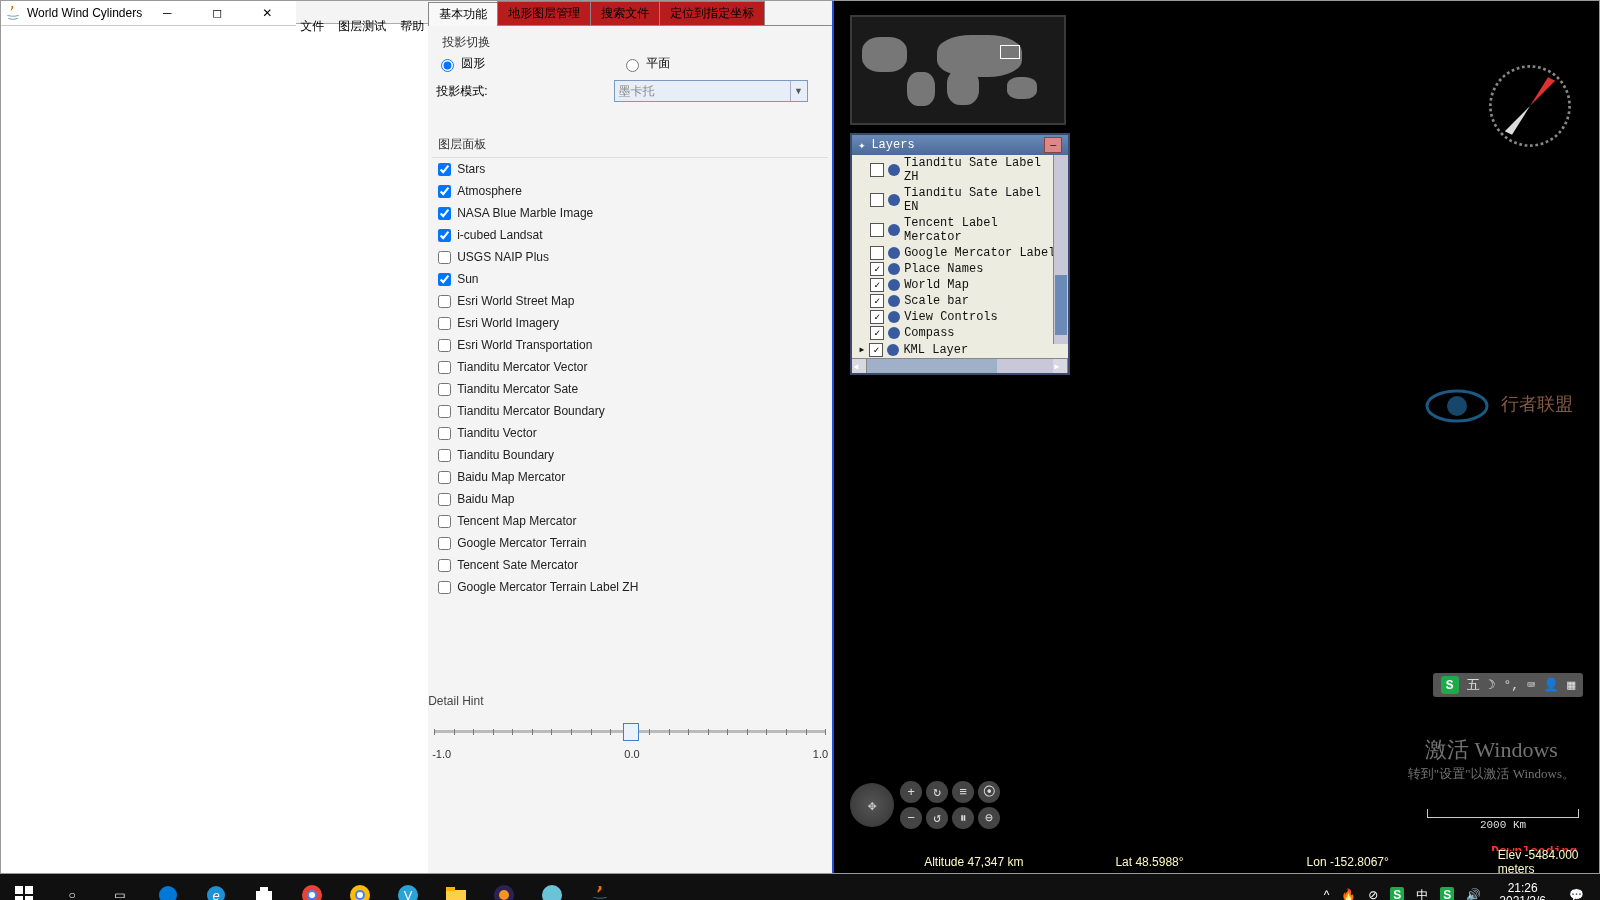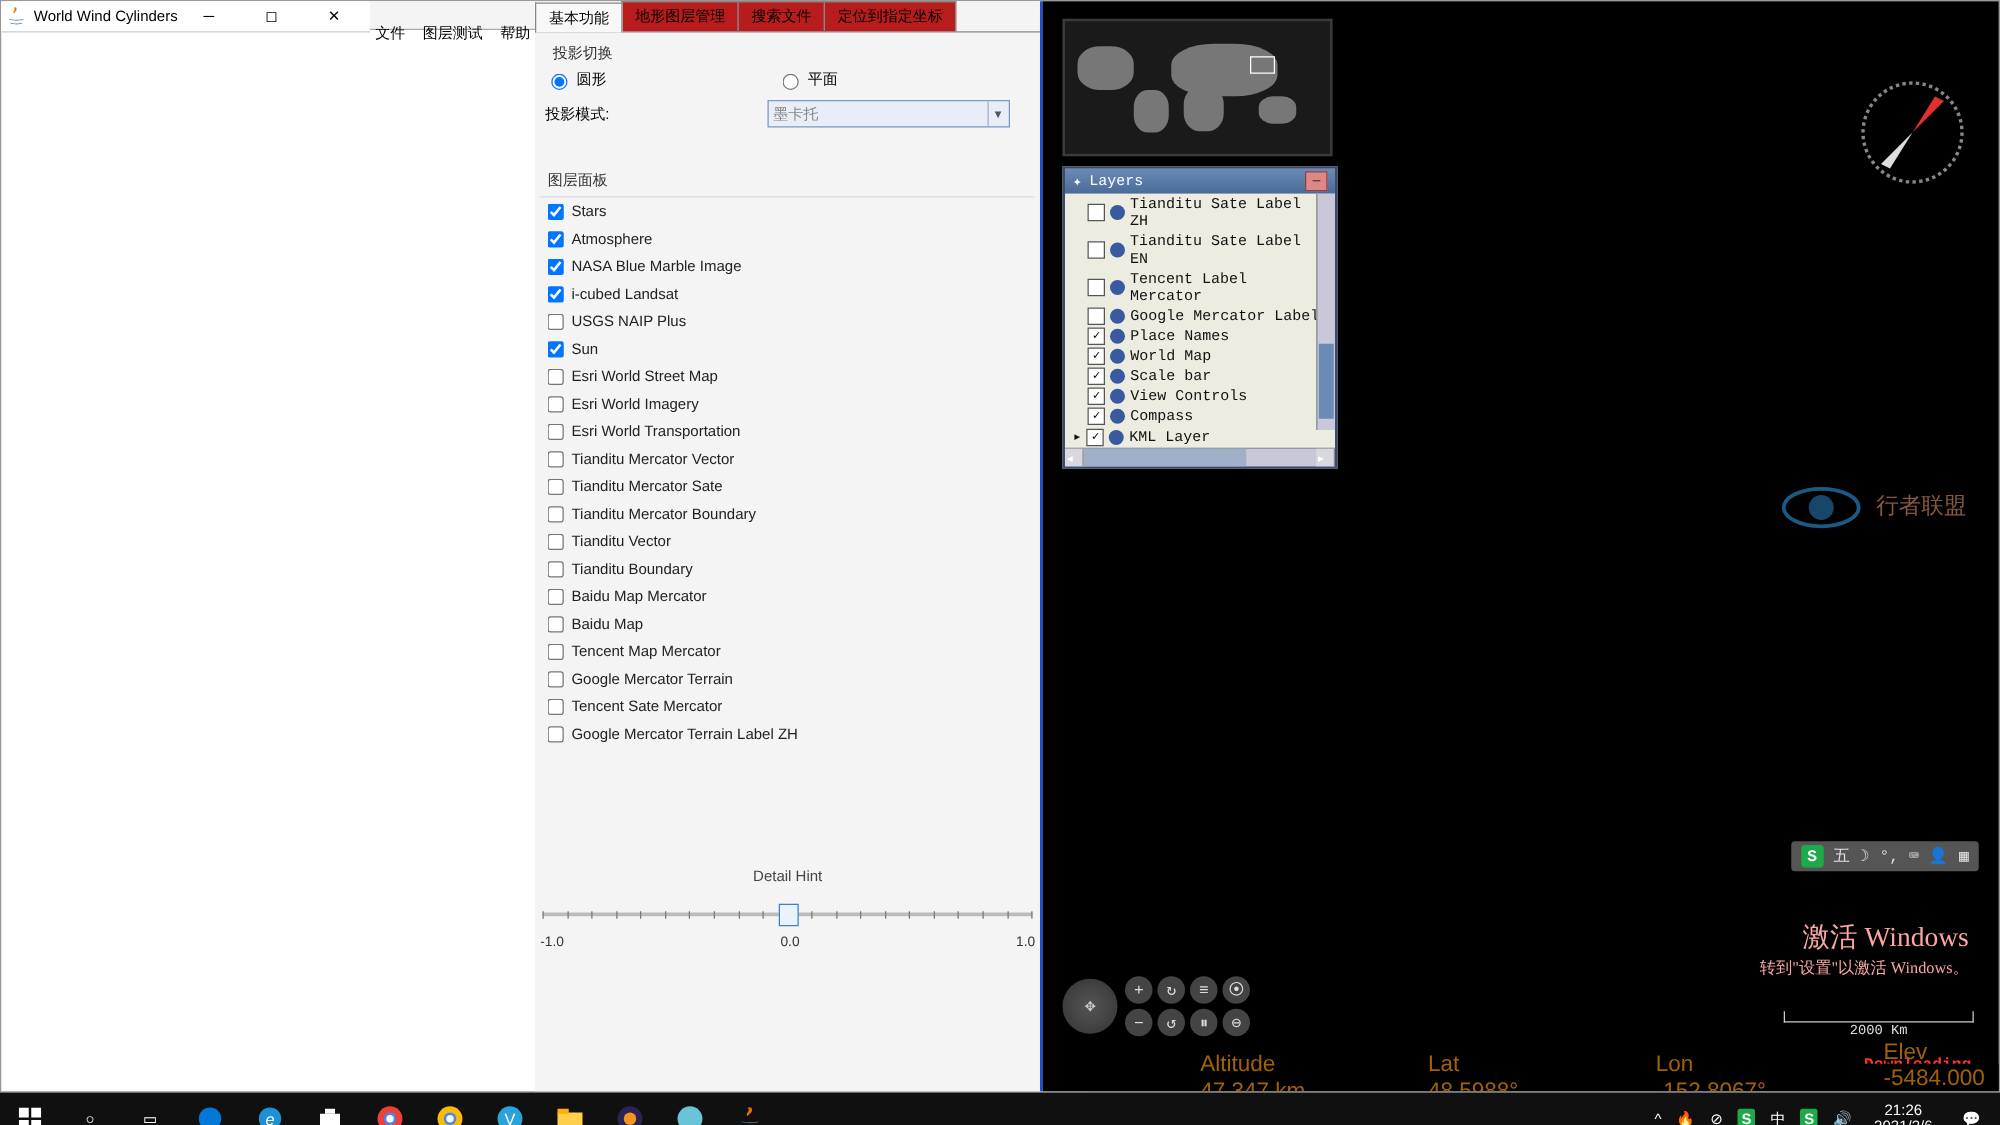--- a/index.html
+++ b/index.html
@@ -24,21 +24,21 @@
 .combo .arrow{position:absolute;right:0;top:0;bottom:0;width:16px;border-left:1px solid #aac;display:flex;align-items:center;justify-content:center;font-size:9px;color:#555;}
 .layers-panel{margin-top:18px;padding:0 4px;}
 .layers-list{height:530px;overflow-y:scroll;border-top:1px solid #ddd;}
 .layers-list::-webkit-scrollbar{width:16px;}
 .layers-list::-webkit-scrollbar-track{background:#f0f0f0;}
 .layers-list::-webkit-scrollbar-thumb{background:#c8c8c8;border:1px solid #aaa;}
 .layers-list::-webkit-scrollbar-button{background:#e4e4e4;border:1px solid #aaa;height:16px;}
 .layer-item{display:flex;align-items:center;gap:6px;padding:4px 6px;}
 .layer-item input{margin:0;}
 .layer-item span{color:#222;}
-.detail{padding:6px 0;text-align:center;}
+.detail{padding:6px 0;}
 .detail-label{color:#444;margin-bottom:12px;display:block;}
 .slider-wrap{position:relative;height:26px;margin:2px 6px;}
 .slider-track{position:absolute;top:10px;left:0;right:0;height:3px;background:#bbb;}
 .ticks{position:absolute;top:9px;left:0;right:0;display:flex;justify-content:space-between;}
 .ticks i{width:1px;height:6px;background:#777;display:block;}
 .slider-thumb{position:absolute;top:3px;width:14px;height:16px;background:#eaf3fb;border:1px solid #3d80c4;left:calc(50% - 7px);}
 .slider-labels{display:flex;justify-content:space-between;font-size:11px;color:#333;margin:0 4px;}
 .view{flex:1;background:#000;position:relative;color:#fff;font-family:"Courier New",monospace;overflow:hidden;}
 .earth{position:absolute;width:340px;height:340px;border-radius:50%;left:840px;top:350px;background:radial-gradient(circle at 35% 35%,#4a78a0 0%,#1d3a5a 45%,#0a1830 72%,#000 100%);box-shadow:inset -45px -45px 70px rgba(0,0,0,0.85);overflow:hidden;}
 .earth .aus{position:absolute;width:125px;height:95px;left:75px;top:178px;background:#b68a4a;border-radius:40% 50% 50% 45%;transform:rotate(-8deg);}
@@ -63,23 +63,23 @@
 .layers-float .hbar .htrack{flex:1;position:relative;}
 .layers-float .hbar .hthumb{position:absolute;left:0;top:0;bottom:0;width:130px;background:#a0b0c8;}
 .compass{position:absolute;right:24px;top:60px;width:90px;height:90px;}
 .viewctrl{position:absolute;left:16px;bottom:44px;display:flex;gap:6px;align-items:center;}
 .vnav{width:44px;height:44px;border-radius:50%;background:radial-gradient(#555,#333);display:flex;align-items:center;justify-content:center;color:#ccc;font-size:14px;}
 .vbtn{width:22px;height:22px;border-radius:50%;background:#444;color:#ddd;display:flex;align-items:center;justify-content:center;font-size:13px;}
 .vcol{display:flex;flex-direction:column;gap:4px;}
 .scalebar{position:absolute;right:20px;bottom:42px;color:#ddd;font-size:11px;text-align:center;}
 .scalebar .bar{width:150px;height:8px;border:1px solid #ccc;border-top:none;margin-bottom:1px;}
 .downloading{position:absolute;right:22px;bottom:14px;color:#f33;font-weight:bold;font-size:13px;}
-.status{position:absolute;left:0;right:0;bottom:0;height:22px;background:#000;color:#a16207;display:flex;align-items:center;font-family:Tahoma,sans-serif;font-size:18px;margin-left:36px;}
+.status{position:absolute;left:0;right:0;bottom:0;height:22px;background:#000;color:#fef9c3;display:flex;align-items:center;font-family:Tahoma,sans-serif;font-size:12px;}
 .status span{flex:1;text-align:left;padding-left:90px;}
-.wm-activate{position:absolute;right:24px;bottom:90px;color:#fca5a5;text-align:right;font-family:"Microsoft YaHei";}
+.wm-activate{position:absolute;right:24px;bottom:90px;color:#737373;text-align:center;font-family:"Microsoft YaHei";}
 .wm-activate .l1{font-size:22px;}
 .wm-activate .l2{font-size:13px;}
 .wm-logo{position:absolute;right:26px;top:380px;color:#c86;font-size:18px;opacity:0.65;font-family:"Microsoft YaHei";}
 .ime{position:absolute;right:16px;top:672px;height:24px;background:#555;border-radius:3px;display:flex;align-items:center;gap:8px;padding:0 8px;color:#ddd;font-size:13px;}
 .ime .s{width:18px;height:18px;background:#1caa4a;border-radius:3px;display:flex;align-items:center;justify-content:center;color:#fff;font-weight:bold;}
 .taskbar{height:42px;background:#101010;display:flex;align-items:center;color:#fff;}
 .taskbar .tbtn{width:48px;height:42px;display:flex;align-items:center;justify-content:center;cursor:pointer;}
 .taskbar .tspacer{flex:1;}
 .taskbar .tray{display:flex;align-items:center;gap:12px;padding:0 10px;font-size:12px;}
 .taskbar .time{text-align:center;line-height:1.1;font-size:12px;padding:0 8px;}

